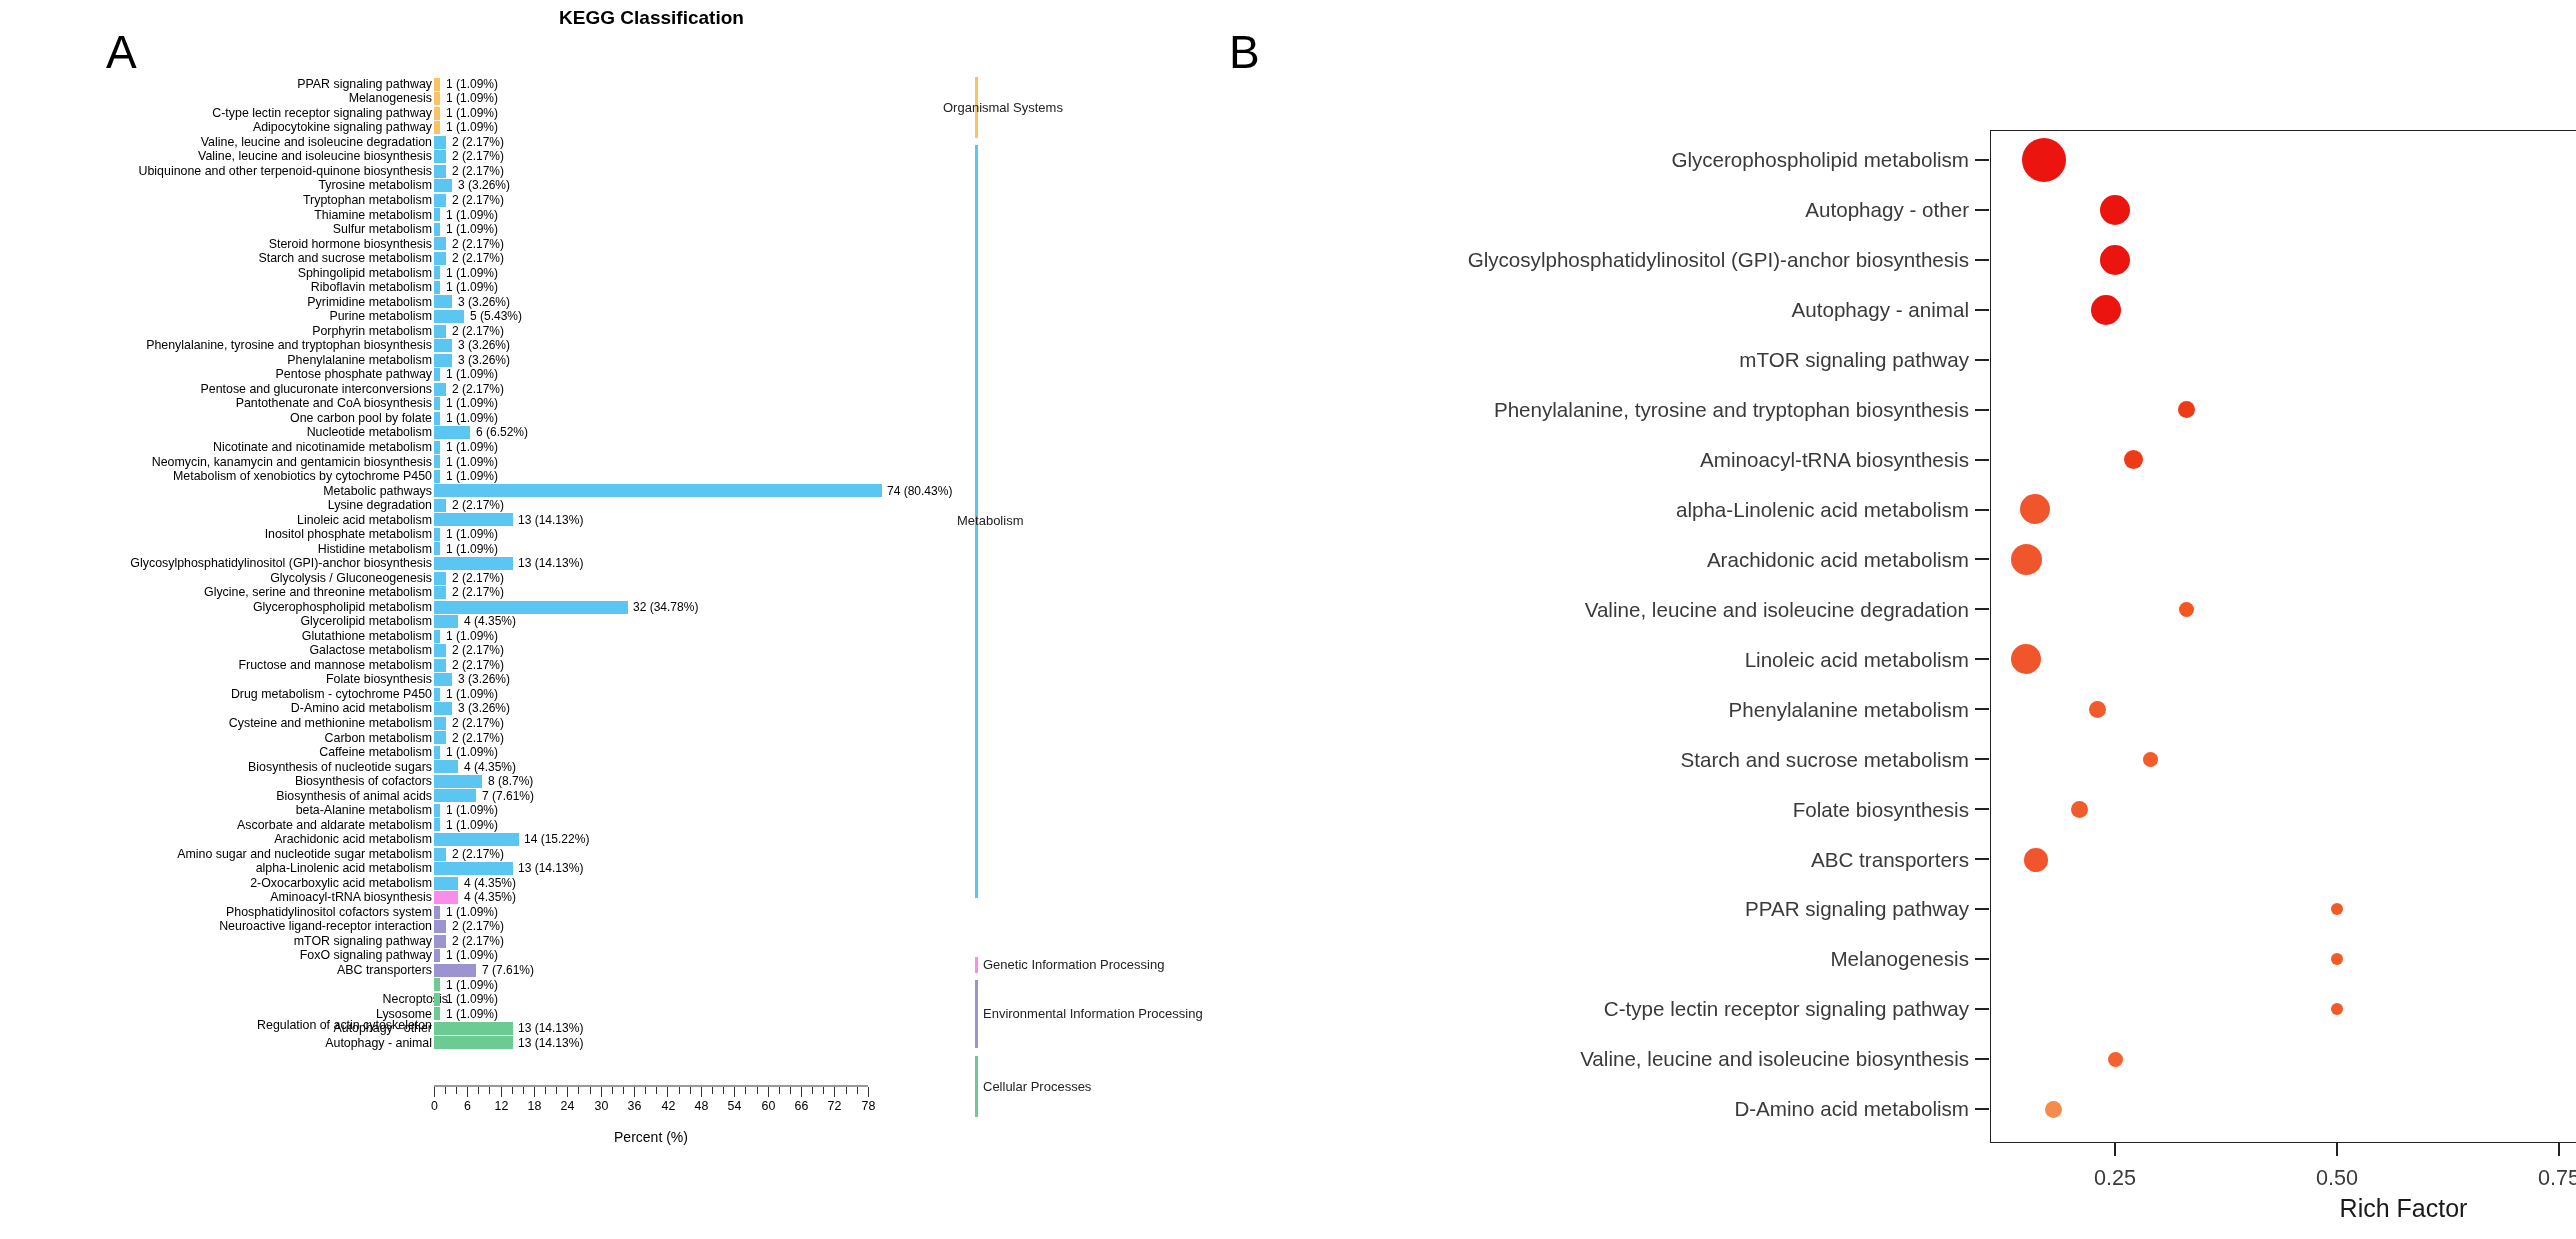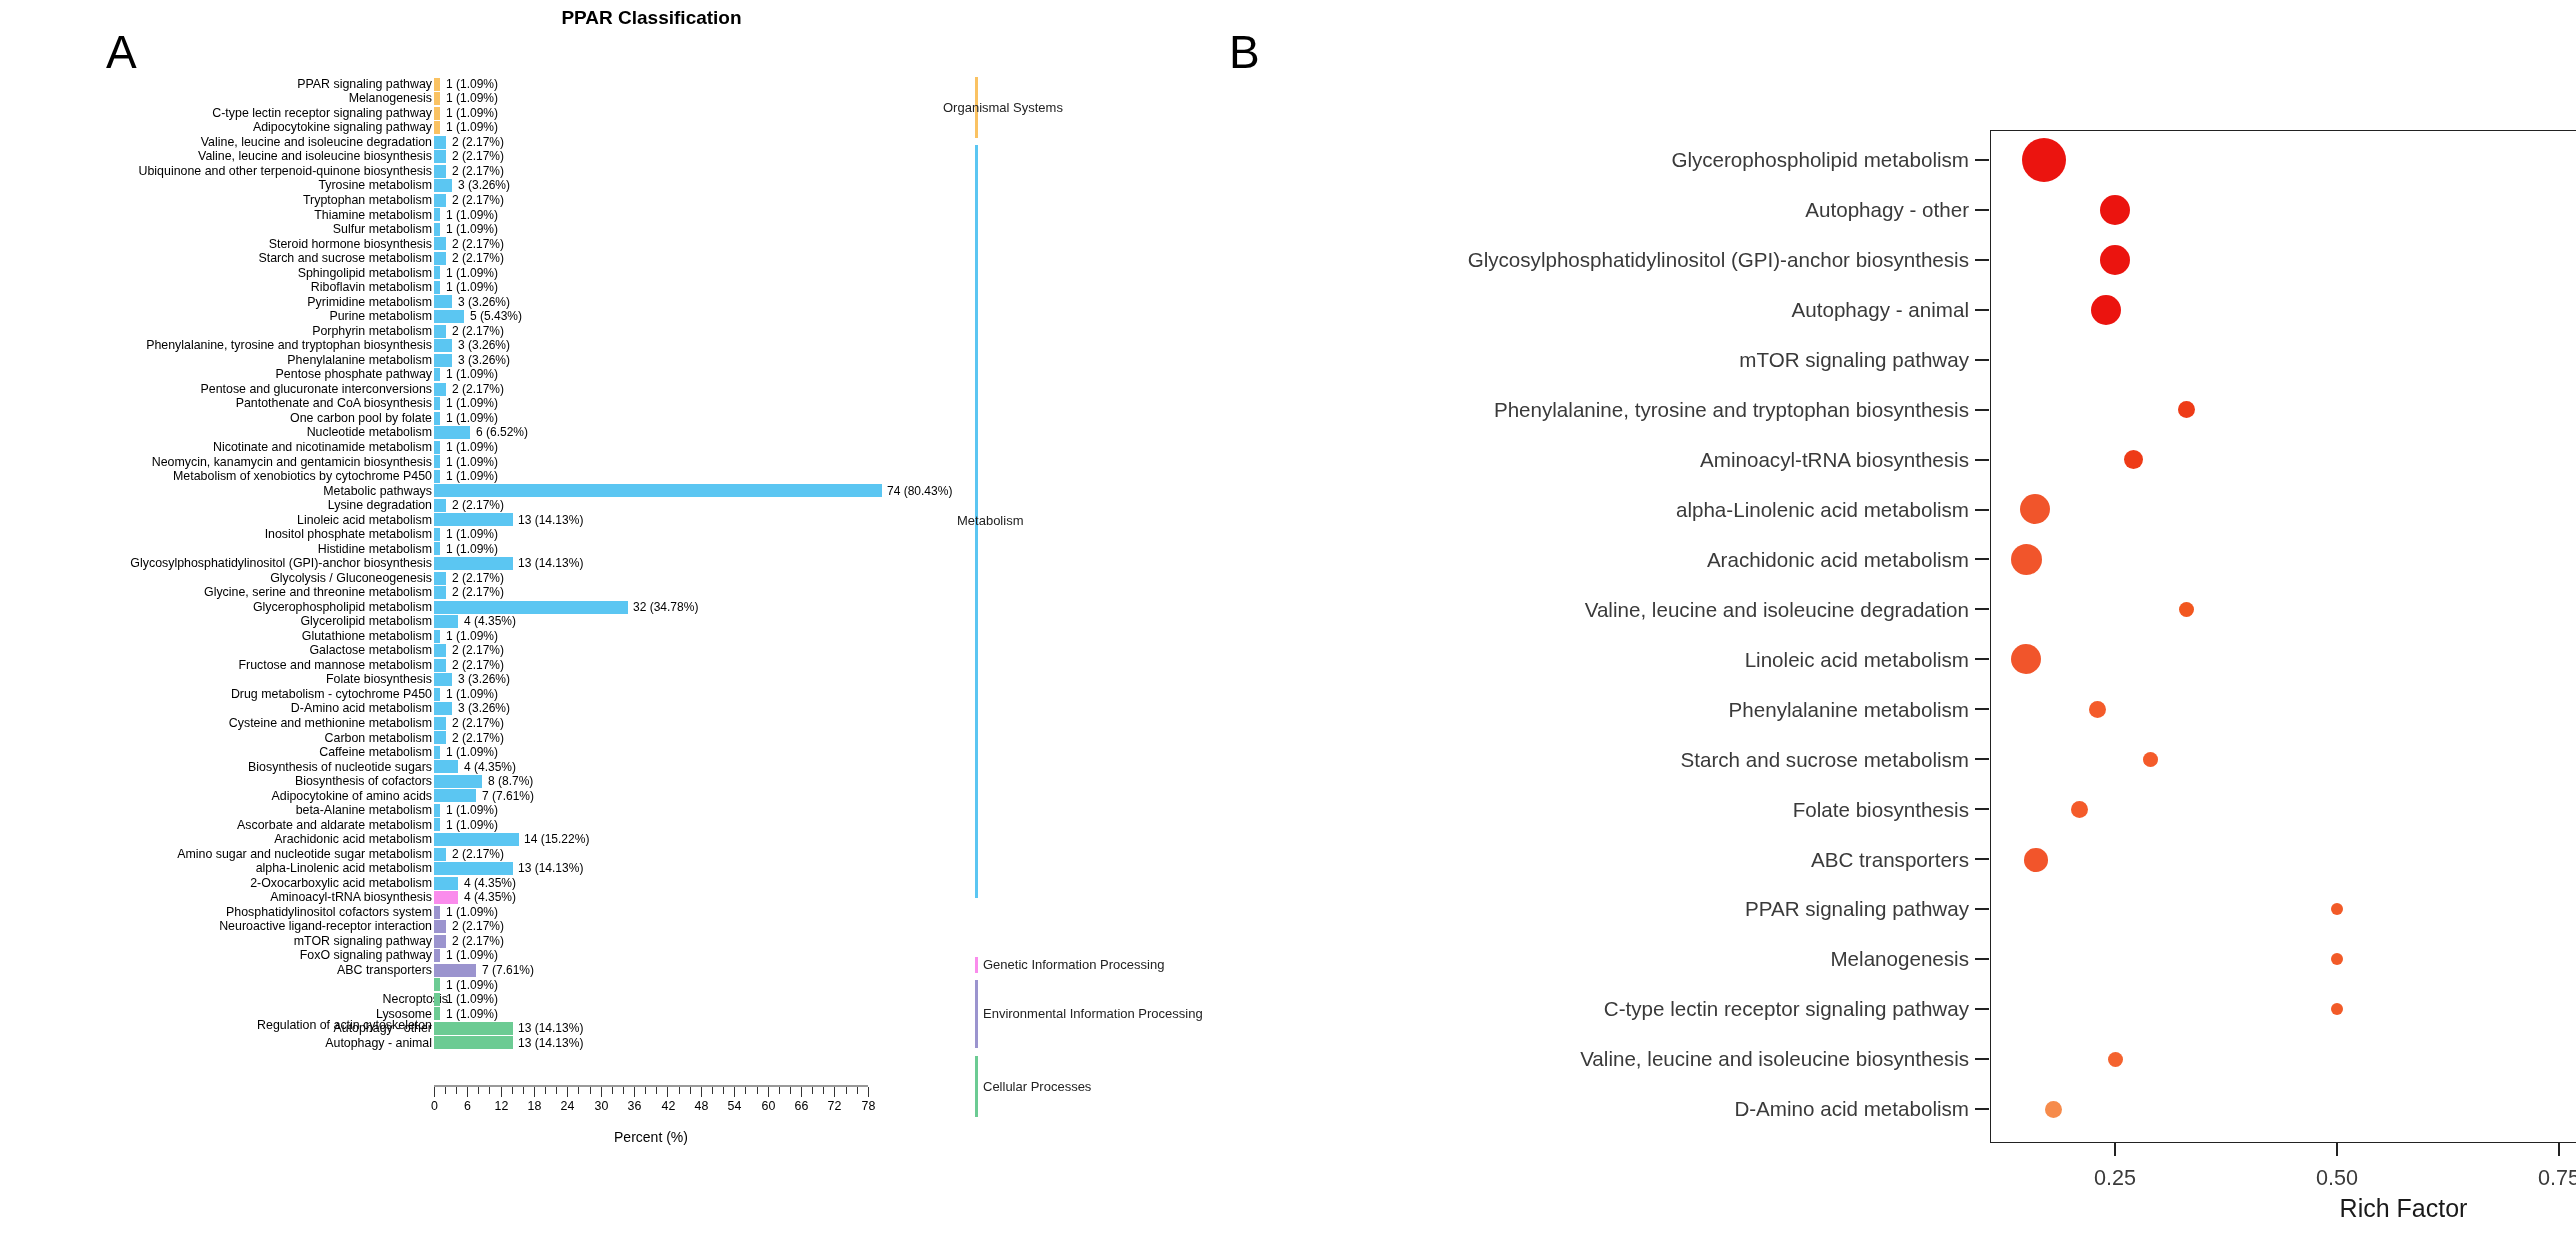--- a/index.html
+++ b/index.html
@@ -26,21 +26,21 @@
   .pb-xtick-label{font-size:21.6px;color:#3a3a3a;text-align:center;}
   .pb-xlabel{font-size:25px;color:#1a1a1a;text-align:center;}
   .pb-dot{border-radius:50%;}
 </style>
 </head>
 <body>
 
 <div id="root">
 
   <div class="abs" id="panel-a" style="left:0;top:0;width:1185px;height:1239px;">
-    <div class="abs pa-title" style="left:434px;top:7.2px;width:435px;">PPAR Classification</div>
+    <div class="abs pa-title" style="left:434px;top:7.2px;width:435px;">KEGG Classification</div>
     <div class="abs panel-letter" style="left:106px;top:25px;">A</div>
     <div class="abs" id="pa-rows" style="left:0;top:0;">
         <div class="pa-row-label" style="left: 0px; top: 77px; width: 432px; height: 14.4px; line-height: 14.4px; position: absolute;">PPAR signaling pathway</div>
         <div class="pa-bar" style="left: 434px; top: 78px; width: 6px; height: 13px; background: rgb(250, 194, 98); position: absolute;"></div>
         <div class="pa-val" style="left: 446px; top: 77px; height: 14.4px; line-height: 14.4px; position: absolute;">1 (1.09%)</div>
         <div class="pa-row-label" style="left: 0px; top: 91px; width: 432px; height: 14.4px; line-height: 14.4px; position: absolute;">Melanogenesis</div>
         <div class="pa-bar" style="left: 434px; top: 92px; width: 6px; height: 13px; background: rgb(250, 194, 98); position: absolute;"></div>
         <div class="pa-val" style="left: 446px; top: 91px; height: 14.4px; line-height: 14.4px; position: absolute;">1 (1.09%)</div>
         <div class="pa-row-label" style="left: 0px; top: 106px; width: 432px; height: 14.4px; line-height: 14.4px; position: absolute;">C-type lectin receptor signaling pathway</div>
         <div class="pa-bar" style="left: 434px; top: 107px; width: 6px; height: 13px; background: rgb(250, 194, 98); position: absolute;"></div>
@@ -176,21 +176,21 @@
         <div class="pa-val" style="left: 452px; top: 731px; height: 14.4px; line-height: 14.4px; position: absolute;">2 (2.17%)</div>
         <div class="pa-row-label" style="left: 0px; top: 745px; width: 432px; height: 14.4px; line-height: 14.4px; position: absolute;">Caffeine metabolism</div>
         <div class="pa-bar" style="left: 434px; top: 746px; width: 6px; height: 13px; background: rgb(91, 198, 242); position: absolute;"></div>
         <div class="pa-val" style="left: 446px; top: 745px; height: 14.4px; line-height: 14.4px; position: absolute;">1 (1.09%)</div>
         <div class="pa-row-label" style="left: 0px; top: 760px; width: 432px; height: 14.4px; line-height: 14.4px; position: absolute;">Biosynthesis of nucleotide sugars</div>
         <div class="pa-bar" style="left: 434px; top: 760px; width: 24px; height: 13px; background: rgb(91, 198, 242); position: absolute;"></div>
         <div class="pa-val" style="left: 464px; top: 760px; height: 14.4px; line-height: 14.4px; position: absolute;">4 (4.35%)</div>
         <div class="pa-row-label" style="left: 0px; top: 774px; width: 432px; height: 14.4px; line-height: 14.4px; position: absolute;">Biosynthesis of cofactors</div>
         <div class="pa-bar" style="left: 434px; top: 775px; width: 48px; height: 13px; background: rgb(91, 198, 242); position: absolute;"></div>
         <div class="pa-val" style="left: 488px; top: 774px; height: 14.4px; line-height: 14.4px; position: absolute;">8 (8.7%)</div>
-        <div class="pa-row-label" style="left: 0px; top: 789px; width: 432px; height: 14.4px; line-height: 14.4px; position: absolute;">Adipocytokine of amino acids</div>
+        <div class="pa-row-label" style="left: 0px; top: 789px; width: 432px; height: 14.4px; line-height: 14.4px; position: absolute;">Biosynthesis of animal acids</div>
         <div class="pa-bar" style="left: 434px; top: 789px; width: 42px; height: 13px; background: rgb(91, 198, 242); position: absolute;"></div>
         <div class="pa-val" style="left: 482px; top: 789px; height: 14.4px; line-height: 14.4px; position: absolute;">7 (7.61%)</div>
         <div class="pa-row-label" style="left: 0px; top: 803px; width: 432px; height: 14.4px; line-height: 14.4px; position: absolute;">beta-Alanine metabolism</div>
         <div class="pa-bar" style="left: 434px; top: 804px; width: 6px; height: 13px; background: rgb(91, 198, 242); position: absolute;"></div>
         <div class="pa-val" style="left: 446px; top: 803px; height: 14.4px; line-height: 14.4px; position: absolute;">1 (1.09%)</div>
         <div class="pa-row-label" style="left: 0px; top: 818px; width: 432px; height: 14.4px; line-height: 14.4px; position: absolute;">Ascorbate and aldarate metabolism</div>
         <div class="pa-bar" style="left: 434px; top: 818px; width: 6px; height: 13px; background: rgb(91, 198, 242); position: absolute;"></div>
         <div class="pa-val" style="left: 446px; top: 818px; height: 14.4px; line-height: 14.4px; position: absolute;">1 (1.09%)</div>
         <div class="pa-row-label" style="left: 0px; top: 832px; width: 432px; height: 14.4px; line-height: 14.4px; position: absolute;">Arachidonic acid metabolism</div>
         <div class="pa-bar" style="left: 434px; top: 833px; width: 85px; height: 13px; background: rgb(91, 198, 242); position: absolute;"></div>

